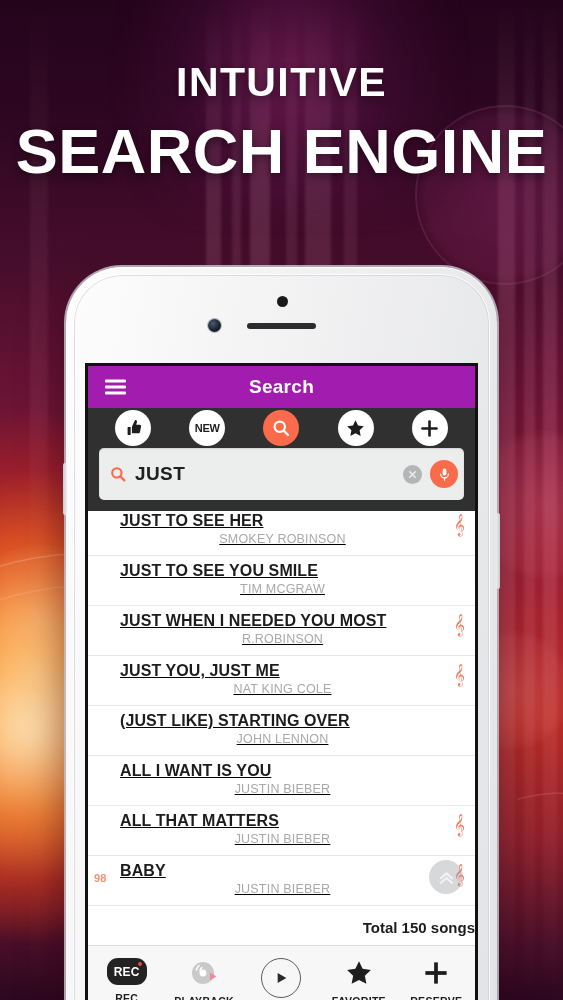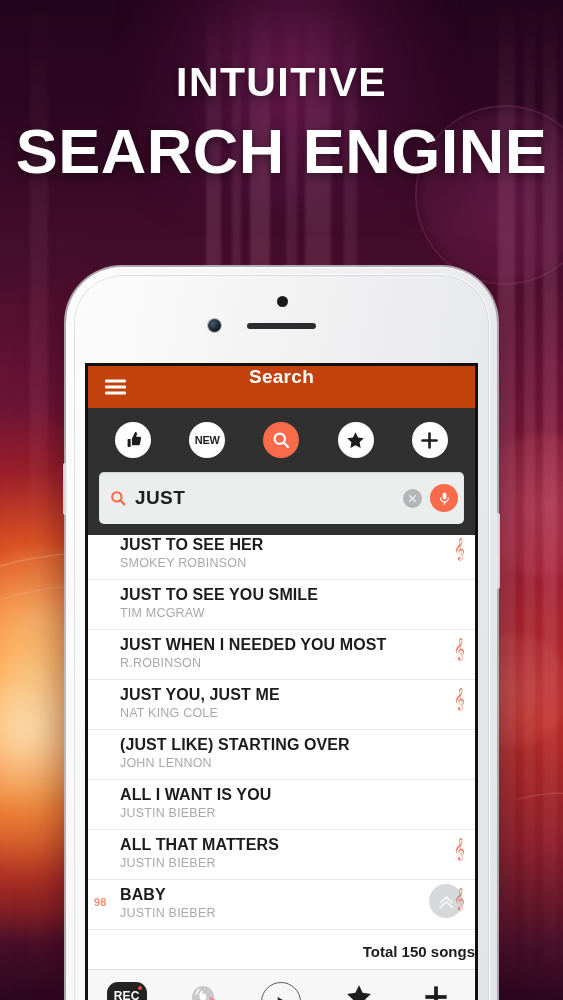--- a/index.html
+++ b/index.html
@@ -114,36 +114,36 @@
 
   
   .screen{
     position:absolute;left:22px;top:99px;width:387px;height:661px;
     background:#fff;overflow:hidden;
     box-shadow:0 0 0 3px #111;
   }
 
   
   .titlebar{
-    height:42px;background:#c2410c;position:relative;
-    display:flex;justify-content:center;
+    height:42px;background:#a21caf;position:relative;
+    display:flex;align-items:center;justify-content:center;
   }
   .titlebar .title{
     color:#fff;font-size:19px;font-weight:bold;letter-spacing:.3px;
   }
   .hamburger{
     position:absolute;left:17px;top:50%;transform:translateY(-50%);
     width:21px;height:15px;display:flex;flex-direction:column;
     justify-content:space-between;cursor:pointer;
   }
   .hamburger span{display:block;height:3px;background:#fff;border-radius:1px;}
 
   
   .navrow{
-    height:64px;background:#303030;display:flex;align-items:center;
+    height:40px;background:#303030;display:flex;align-items:center;
     justify-content:space-around;padding:0 8px;
   }
   .navbtn{
     width:36px;height:36px;border-radius:50%;background:#fff;
     display:flex;align-items:center;justify-content:center;cursor:pointer;
     flex:0 0 auto;
   }
   .navbtn.active{background:#f96b4b;}
   .navbtn .newtxt{font-size:11px;font-weight:bold;color:#1d1d1d;letter-spacing:-.2px;}
 
@@ -154,33 +154,33 @@
     display:flex;align-items:center;padding:0 6px 0 10px;gap:8px;
     box-shadow:inset 0 1px 2px rgba(0,0,0,.12);
   }
   .searchbar .q{font-size:19px;font-weight:bold;color:#202020;flex:1;letter-spacing:.4px;}
   .clearbtn{width:19px;height:19px;border-radius:50%;background:#b3b5b6;
     display:flex;align-items:center;justify-content:center;cursor:pointer;flex:0 0 auto;}
   .micbtn{width:28px;height:28px;border-radius:50%;background:#f96b4b;
     display:flex;align-items:center;justify-content:center;cursor:pointer;flex:0 0 auto;}
 
   
-  .list{background:#fff;position:relative;height:405px;overflow:hidden;}
+  .list{background:#fff;position:relative;height:405px;overflow:hidden;text-decoration:underline;}
   .row{
     position:relative;height:50px;border-bottom:1px solid #e8e8e8;
     padding:4px 30px 0 32px;box-sizing:border-box;cursor:pointer;
   }
   .row:first-child{margin-top:-5px;}
   .row .song{
     font-size:16px;font-weight:bold;color:#1c1c1c;letter-spacing:.1px;
     line-height:21px;white-space:nowrap;overflow:hidden;
   }
   .row .artist{
     font-size:12.5px;color:#a9a9a9;letter-spacing:.2px;line-height:16px;
-    white-space:nowrap;overflow:hidden;
+    white-space:nowrap;overflow:hidden;text-align:center;
   }
   .clef{
     position:absolute;right:10px;top:9px;color:#f4795e;font-size:19px;
     line-height:1;
   }
   .numbadge{
     position:absolute;left:6px;top:16px;color:#f59277;font-size:11px;
     font-weight:bold;letter-spacing:.2px;
   }
   .scrolltop{

